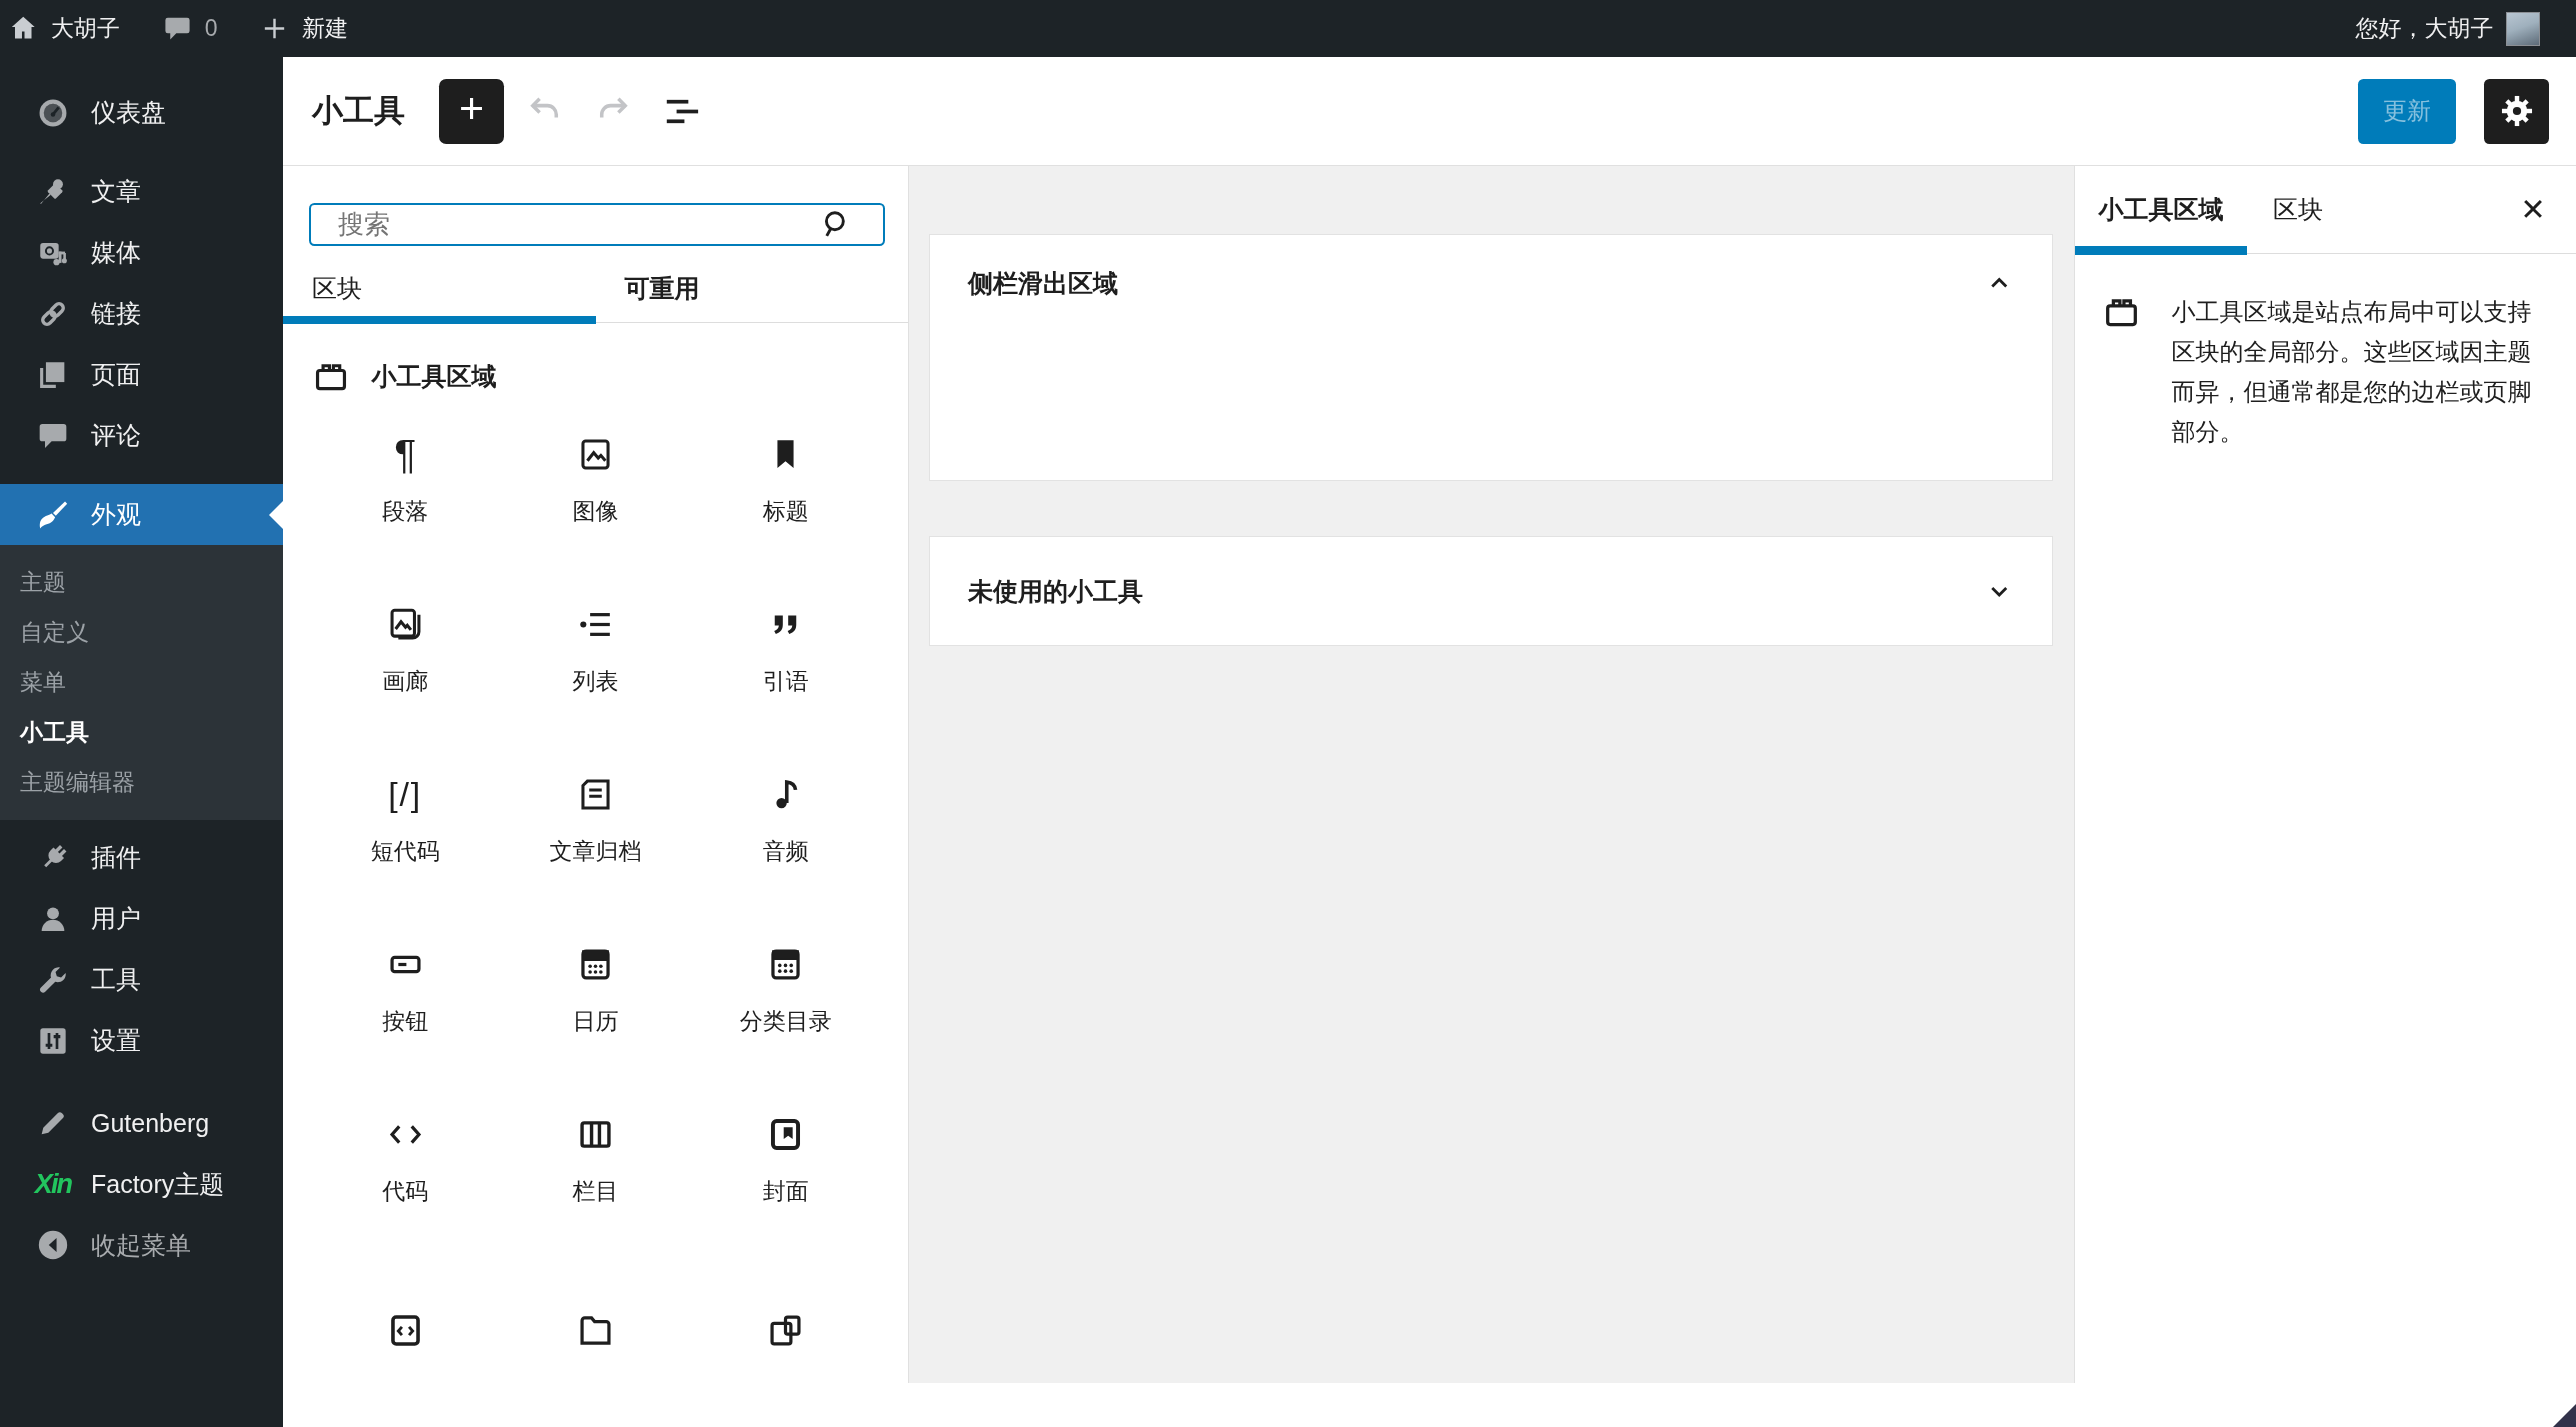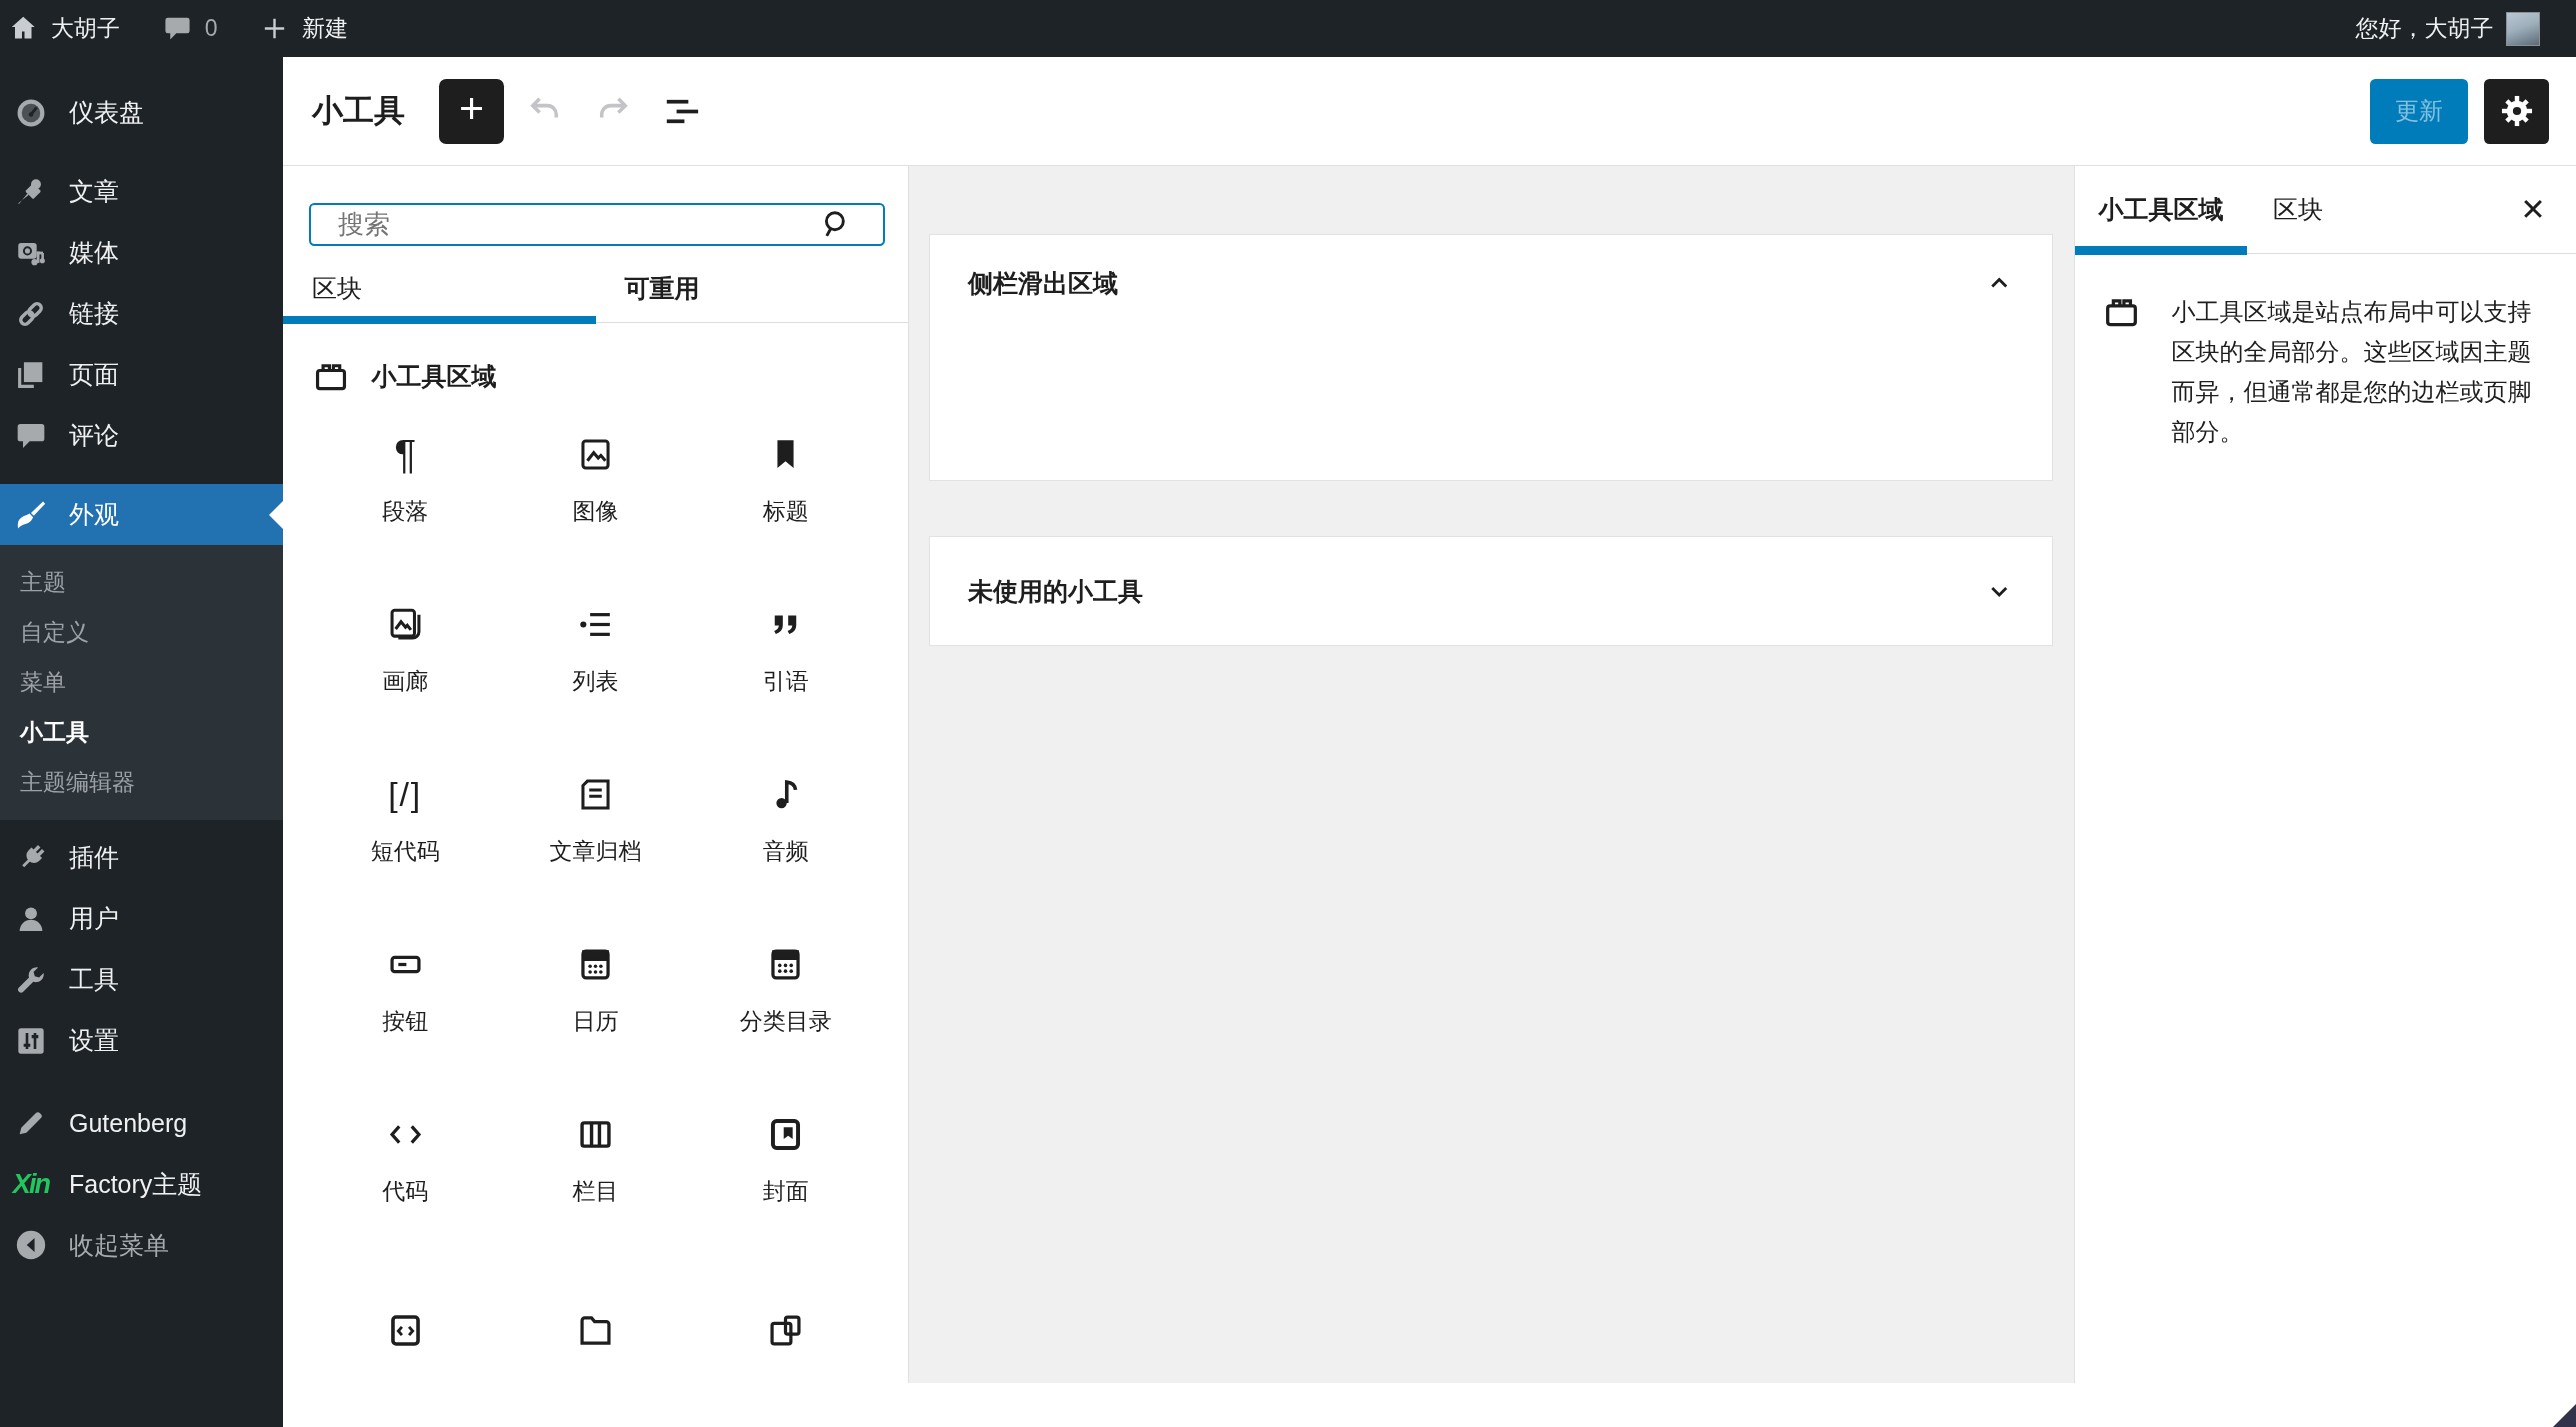--- a/index.html
+++ b/index.html
@@ -16,21 +16,21 @@
   .abar-right { margin-left:auto; display:flex; align-items:center; gap:14.4px; padding-right:14.4px; }
   .avatar { width:34px; height:34px; border:1.8px solid #8c8f94;
     background:linear-gradient(160deg,#b9c6d2 0%,#9fb0bd 45%,#5d6b78 100%); }
 
   
   .frame { display:flex; height:1371px; }
   .admin-menu { width:283px; background:#1d2327; flex:none; color:#f0f0f1; padding-top:25px; }
   .main-col { flex:1; display:flex; flex-direction:column; min-width:0; }
 
   
-  .mi { height:61px; display:flex; align-items:center; gap:20px; padding-left:13px;
+  .mi { height:61px; display:flex; align-items:center; gap:20px; padding-left:35px;
     font-size:25px; cursor:pointer; position:relative; }
   .mi .ic { width:36px; height:36px; flex:none; display:flex; align-items:center; justify-content:center; }
   .mi.sep { margin-top:18px; }
   .mi.gap { margin-top:21.5px; }
   .mi.active { background:#2271b1; color:#fff; }
   .mi.active .arrow { position:absolute; right:0; top:50%; transform:translateY(-50%);
     width:0; height:0; border:14.4px solid transparent; border-right:14.4px solid #fff; border-left:none; }
   .mi.dim { color:#a7aaad; }
   .submenu { background:#2c3338; padding:12.6px 0; }
   .smi { height:50px; display:flex; align-items:center; padding-left:20px; font-size:23px;
@@ -41,21 +41,21 @@
   
   .ed-header { height:109px; background:#fff; border-bottom:1.8px solid #e0e0e0; display:flex;
     align-items:center; padding:0 27px 0 29px; flex:none; }
   .ed-title { font-size:31px; font-weight:bold; color:#1e1e1e; }
   .add-btn { width:65px; height:65px; background:#1e1e1e; border:none; border-radius:7.2px;
     color:#fff; font-size:43px; font-weight:300; margin-left:34px; cursor:pointer;
     display:flex; align-items:center; justify-content:center; padding-bottom:5.4px; }
   .hbtn { width:57px; height:57px; background:none; border:none; display:flex; align-items:center;
     justify-content:center; cursor:pointer; }
   .undo-redo { margin-left:12.6px; display:flex; gap:10.8px; }
-  .hdr-right { margin-left:auto; display:flex; align-items:center; gap:16px; }
+  .hdr-right { margin-left:auto; display:flex; align-items:center; gap:28px; }
   .update-btn { height:65px; padding:0 25px; background:#007cba; border:none; border-radius:5.4px;
     color:rgba(255,255,255,.52); font-size:24px; cursor:pointer; }
   .gear-btn { width:65px; height:65px; background:#1e1e1e; border:none; border-radius:5.4px;
     display:flex; align-items:center; justify-content:center; cursor:pointer; }
 
   
   .content-row { display:flex; height:1217px; flex:none; }
   .footer-strip { height:44px; background:#fff; position:relative; }
 
   

